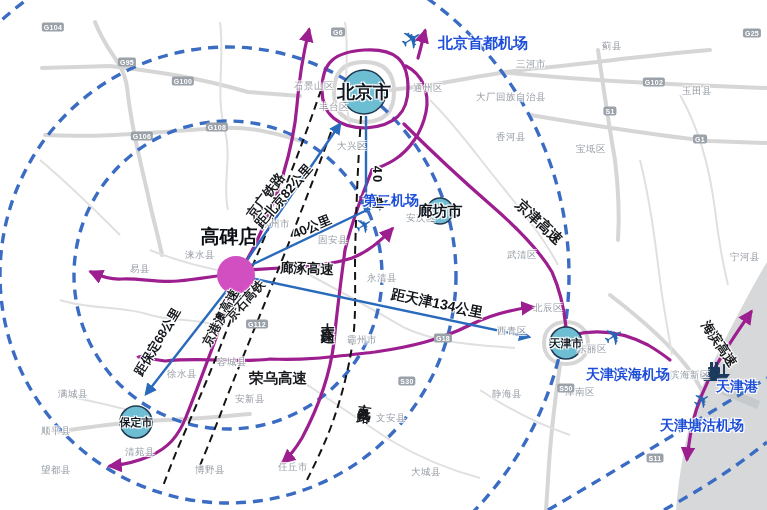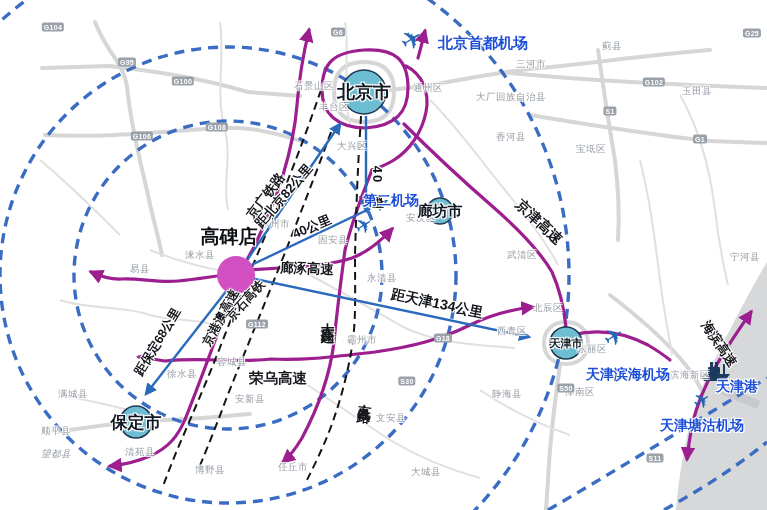--- a/index.html
+++ b/index.html
@@ -153,21 +153,21 @@
       <div class="lbl county" style="left: 362px; top: 340px;">霸州市</div>
       <div class="lbl county" style="left: 391px; top: 418px;">文安县</div>
       <div class="lbl county" style="left: 426px; top: 472px;">大城县</div>
       <div class="lbl county" style="left: 293px; top: 467px;">任丘市</div>
       <div class="lbl county" style="left: 182px; top: 374px;">徐水县</div>
       <div class="lbl county" style="left: 232px; top: 362px;">容城县</div>
       <div class="lbl county" style="left: 250px; top: 399px;">安新县</div>
       <div class="lbl county" style="left: 73px; top: 394px;">满城县</div>
       <div class="lbl county" style="left: 56px; top: 431px;">顺平县</div>
       <div class="lbl county" style="left: 140px; top: 452px;">清苑县</div>
-      <div class="lbl county" style="left: 56px; top: 454px; font-style: italic;">望都县</div>
+      <div class="lbl county" style="left: 56px; top: 470px;">望都县</div>
       <div class="lbl county" style="left: 210px; top: 470px;">博野县</div>
       <span class="badge" style="left: 53px; top: 27px;">G104</span>
       <span class="badge" style="left: 127px; top: 62px;">G95</span>
       <span class="badge" style="left: 183px; top: 81px;">G100</span>
       <span class="badge" style="left: 217px; top: 127px;">G108</span>
       <span class="badge" style="left: 142px; top: 136px;">G106</span>
       <span class="badge" style="left: 338px; top: 32px;">G6</span>
       <span class="badge" style="left: 752px; top: 33px;">G25</span>
       <span class="badge" style="left: 654px; top: 82px;">G102</span>
       <span class="badge" style="left: 610px; top: 111px;">S1</span>
@@ -187,21 +187,21 @@
       <div class="lbl rname" style="left: 539px; top: 222px; font-size: 14.5px; transform: translate(-50%, -50%) rotate(43deg);">京津高速</div>
       <div class="lbl rname" style="left: 719px; top: 344px; font-size: 13px; transform: translate(-50%, -50%) rotate(56deg);">海滨高速</div>
       <div class="lbl dist" style="left: 284px; top: 196px; font-size: 13px; transform: translate(-50%, -50%) rotate(-49deg);">距北京82公里</div>
       <div class="lbl dist" style="left: 312px; top: 227px; font-size: 13px; transform: translate(-50%, -50%) rotate(-23deg);">40公里</div>
       <div class="lbl dist vert" style="left: 377px; top: 177px; font-size: 13px;">40公里</div>
       <div class="lbl dist" style="left: 437px; top: 304px; font-size: 14px; transform: translate(-50%, -50%) rotate(12deg);">距天津134公里</div>
       <div class="lbl dist" style="left: 158px; top: 342px; font-size: 12.5px; transform: translate(-50%, -50%) rotate(-59deg);">距保定68公里</div>
       <div class="lbl city-name" style="left: 364px; top: 92px; font-size: 18px;">北京市</div>
       <div class="lbl city-name" style="left: 440px; top: 211px; font-size: 15px;">廊坊市</div>
       <div class="lbl city-name" style="left: 566px; top: 343px; font-size: 11px;">天津市</div>
-      <div class="lbl city-name" style="left: 136px; top: 422px; font-size: 17px;">保定市</div>
+      <div class="lbl city-name" style="left: 136px; top: 422px; font-size: 11px;">保定市</div>
       <div class="lbl origin-name" style="left: 229px; top: 237px; font-size: 19px;">高碑店</div>
       <div class="plane" style="left: 412px; top: 40px; font-size: 26px;">✈</div>
       <div class="lbl poi" style="left: 483px; top: 43px; font-size: 15px;">北京首都机场</div>
       <div class="plane" style="left: 364px; top: 226px; font-size: 21px;">✈</div>
       <div class="lbl poi" style="left: 391px; top: 201px; font-size: 14px;">第二机场</div>
       <div class="plane" style="left: 614px; top: 337px; font-size: 24px;">✈</div>
       <div class="lbl poi" style="left: 628px; top: 363px; font-size: 14px; margin-top: 12px;">天津滨海机场</div>
       <div class="plane" style="left: 702px; top: 401px; font-size: 21px;">✈</div>
       <div class="lbl poi" style="left: 702px; top: 426px; font-size: 14px;">天津塘沽机场</div>
       <div class="lbl poi" style="left: 737px; top: 387px; font-size: 14px;">天津港</div>

